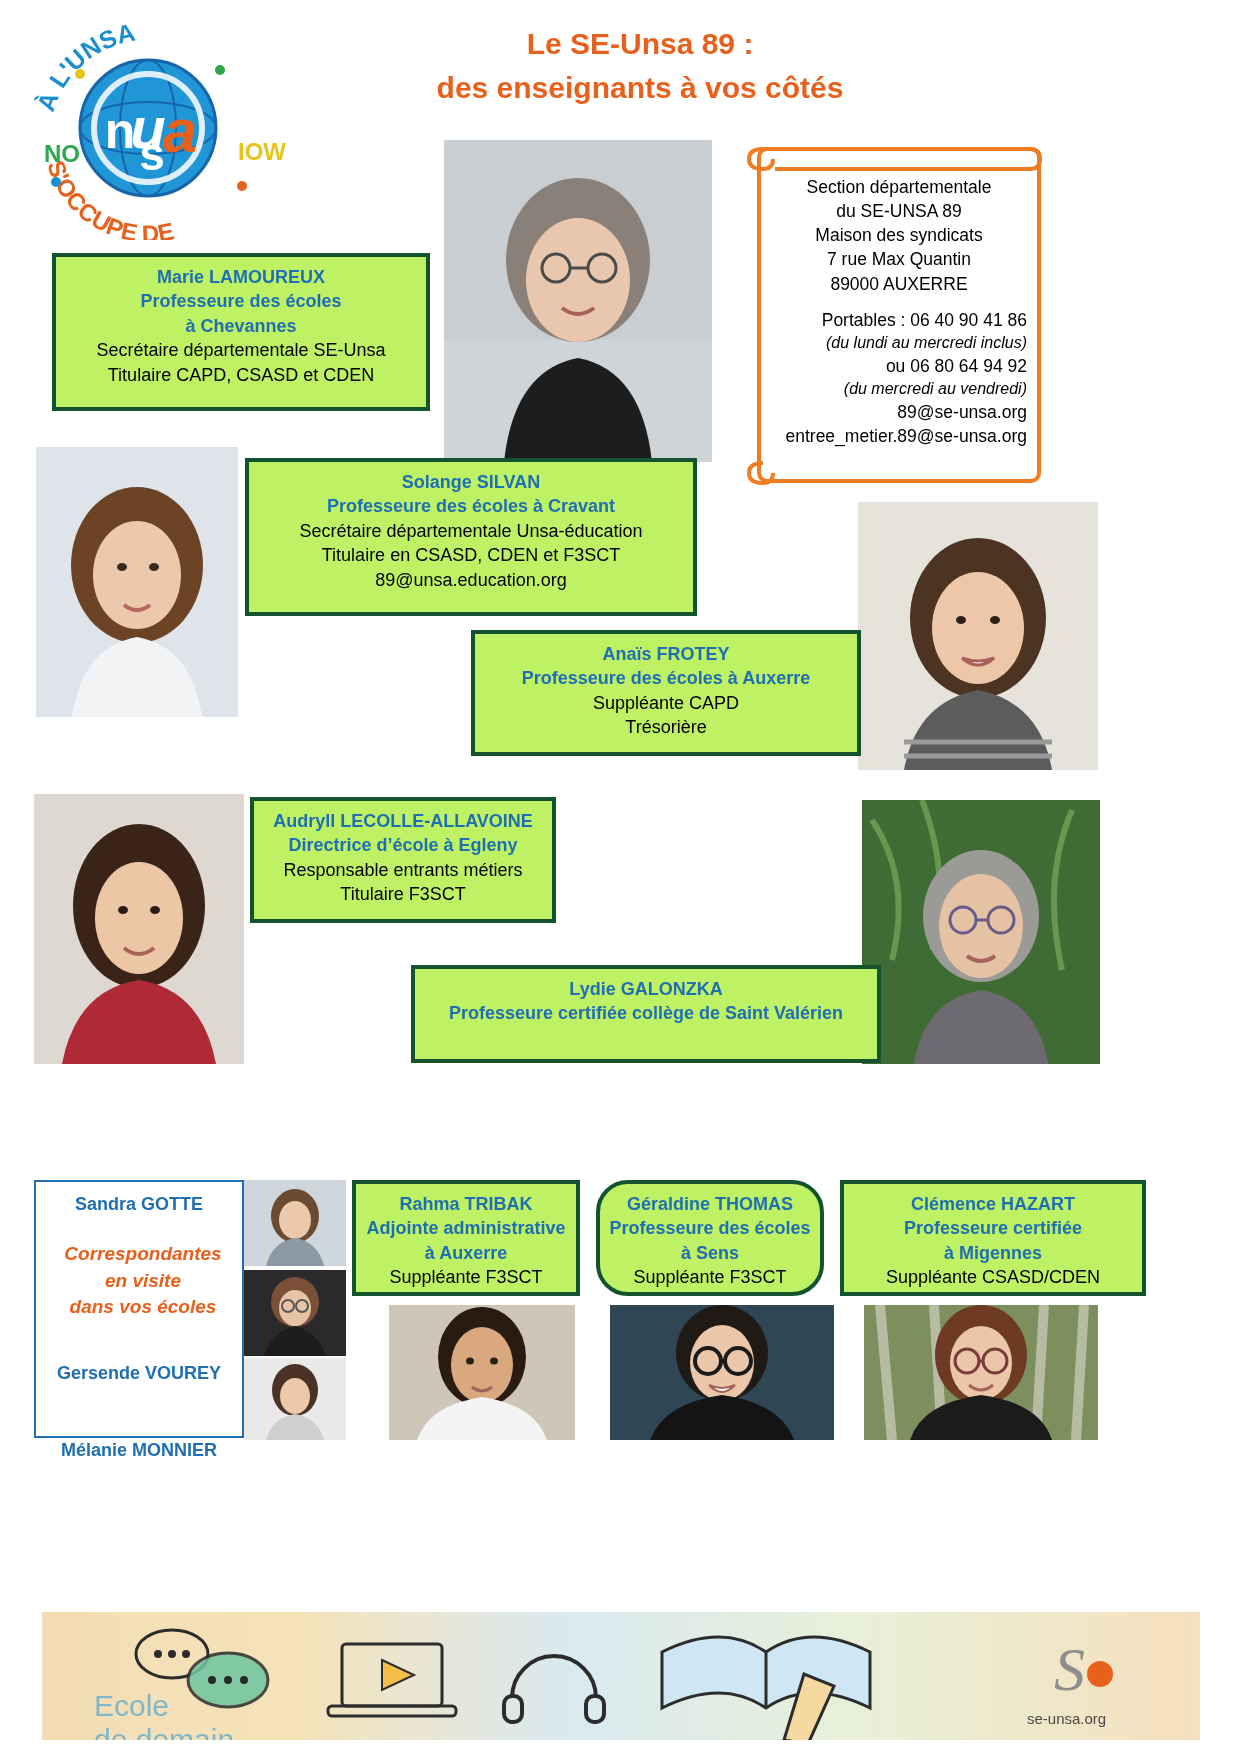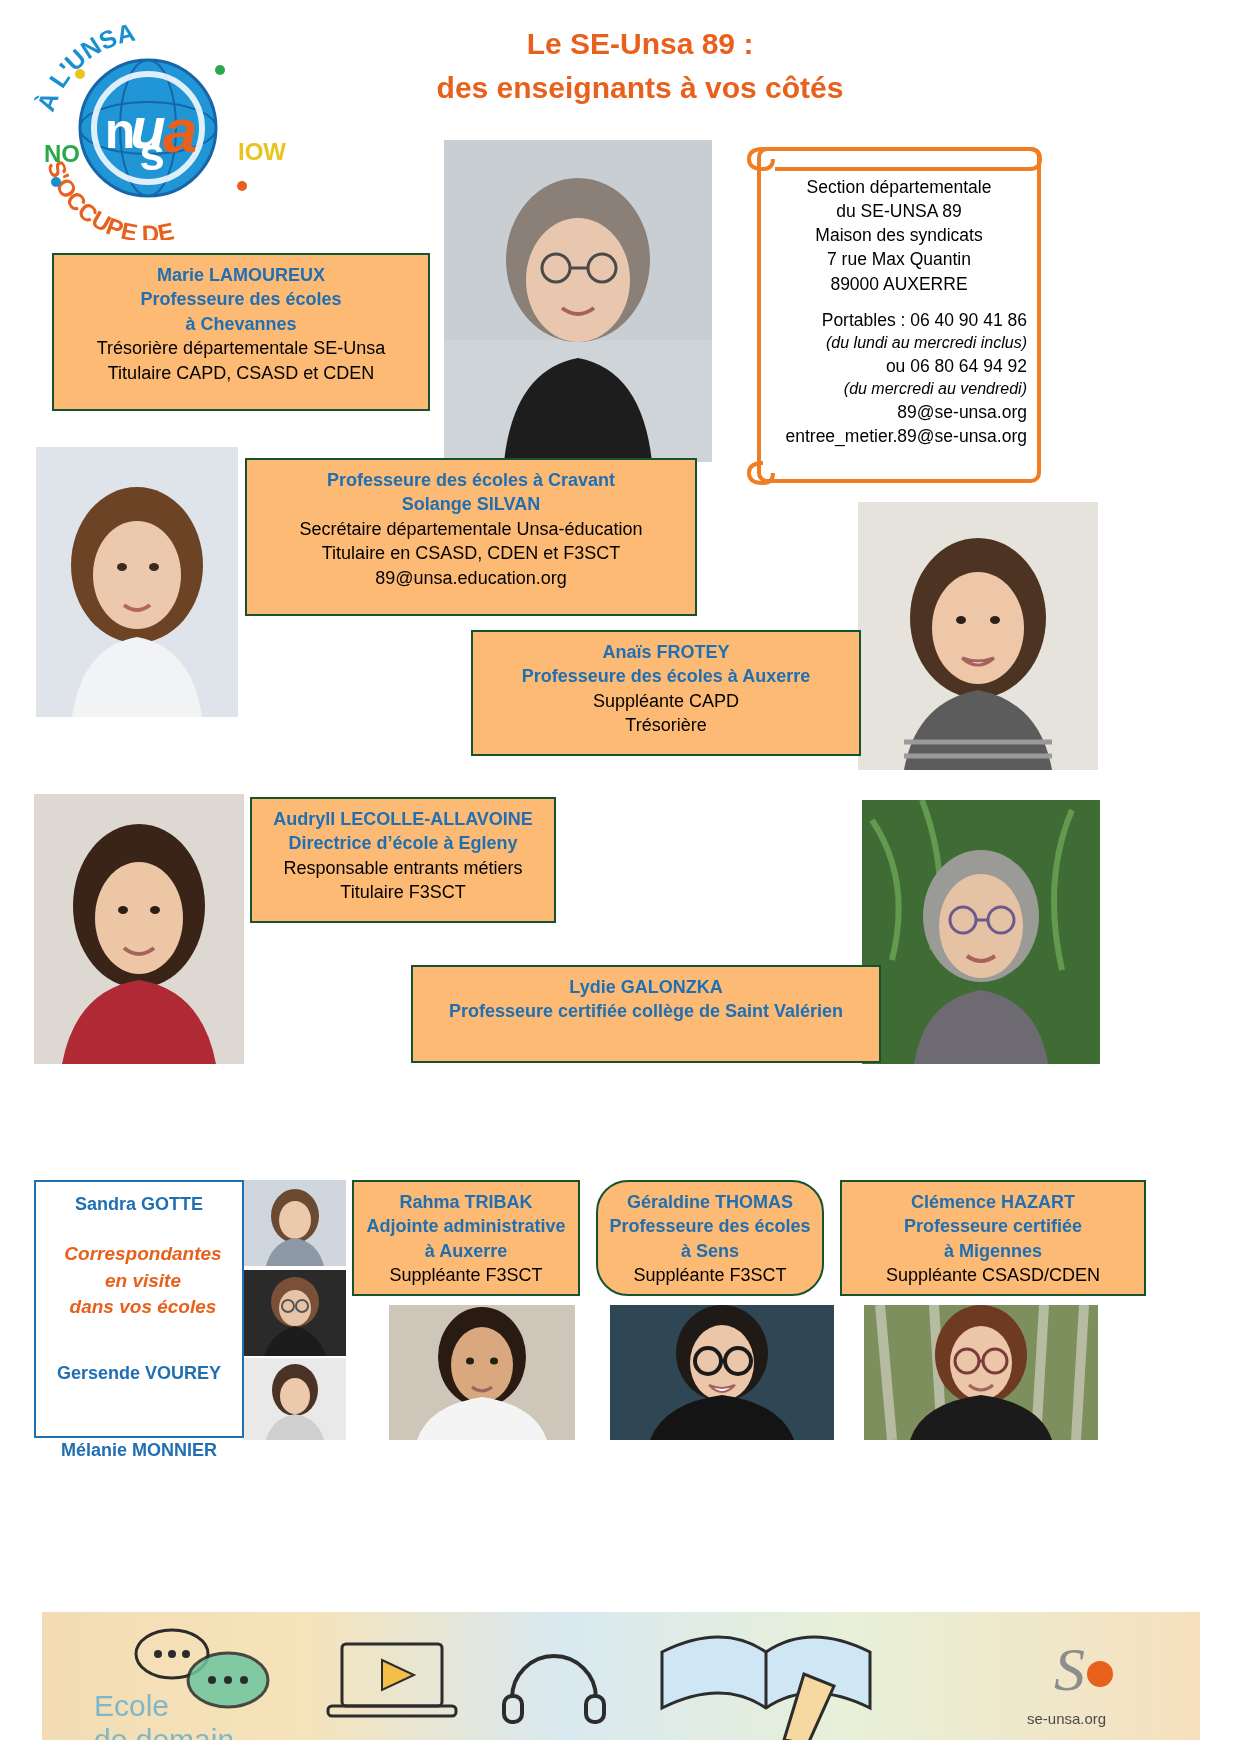--- a/index.html
+++ b/index.html
@@ -45,28 +45,28 @@
     font-size: 17.5px;
     line-height: 1.38;
     color: #000;
   }
   .contact-center { text-align: center; }
   .contact-left { text-align: right; margin-top: 12px; }
   .ital { font-style: italic; font-size: 16px; }
 
   
   .card {
-    border: 2px solid #14532d;
+    border: 4px solid #14532d;
     box-sizing: border-box;
     text-align: center;
     padding: 8px 6px;
     font-size: 18px;
     line-height: 1.36;
     color: #000;
-    background: #fdba74;
+    background: #bef264;
   }
   .card .b {
     color: #1f6fb2;
     font-weight: bold;
   }
 
   
   .photo { overflow: hidden; background: #d9d9d9; }
   .photo svg { display: block; }
 
@@ -170,39 +170,39 @@
     <circle cx="158" cy="128" r="14" fill="none" stroke="#4a4a4a" stroke-width="3"></circle>
     <line x1="126" y1="128" x2="144" y2="128" stroke="#4a4a4a" stroke-width="3"></line>
     <path d="M 118 168 Q 134 180 150 168" stroke="#a9605a" stroke-width="4" fill="none"></path>
   </svg>
 </div>
 
 <div class="abs card" style="left:52px; top:253px; width:378px; height:158px;">
   <div class="b">Marie LAMOUREUX</div>
   <div class="b">Professeure des écoles</div>
   <div class="b">à Chevannes</div>
-  <div>Trésorière départementale SE-Unsa</div>
+  <div>Secrétaire départementale SE-Unsa</div>
   <div>Titulaire CAPD, CSASD et CDEN</div>
 </div>
 
 <div class="abs photo" style="left:36px; top:447px; width:202px; height:270px;">
   <svg width="202" height="270" viewBox="0 0 202 270">
     <rect width="202" height="270" fill="#dfe4ea"></rect>
     <ellipse cx="101" cy="118" rx="66" ry="78" fill="#6d4326"></ellipse>
     <ellipse cx="101" cy="128" rx="44" ry="54" fill="#ecc9ad"></ellipse>
     <path d="M 36 270 Q 46 200 101 190 Q 156 200 166 270 Z" fill="#f2f3f5"></path>
     <ellipse cx="86" cy="120" rx="5" ry="4" fill="#3a2a20"></ellipse>
     <ellipse cx="118" cy="120" rx="5" ry="4" fill="#3a2a20"></ellipse>
     <path d="M 88 158 Q 101 168 114 158" stroke="#b3675f" stroke-width="4" fill="none"></path>
   </svg>
 </div>
 
 <div class="abs card" style="left:245px; top:458px; width:452px; height:158px;">
+  <div class="b">Solange SILVAN</div>
   <div class="b">Professeure des écoles à Cravant</div>
-  <div class="b">Solange SILVAN</div>
   <div>Secrétaire départementale Unsa-éducation</div>
   <div>Titulaire en CSASD, CDEN et F3SCT</div>
   <div>89@unsa.education.org</div>
 </div>
 
 <div class="abs photo" style="left:858px; top:502px; width:240px; height:268px;">
   <svg width="240" height="268" viewBox="0 0 240 268">
     <rect width="240" height="268" fill="#e6e3dd"></rect>
     <ellipse cx="120" cy="116" rx="68" ry="80" fill="#4d3422"></ellipse>
     <ellipse cx="120" cy="126" rx="46" ry="56" fill="#edc7a8"></ellipse>

